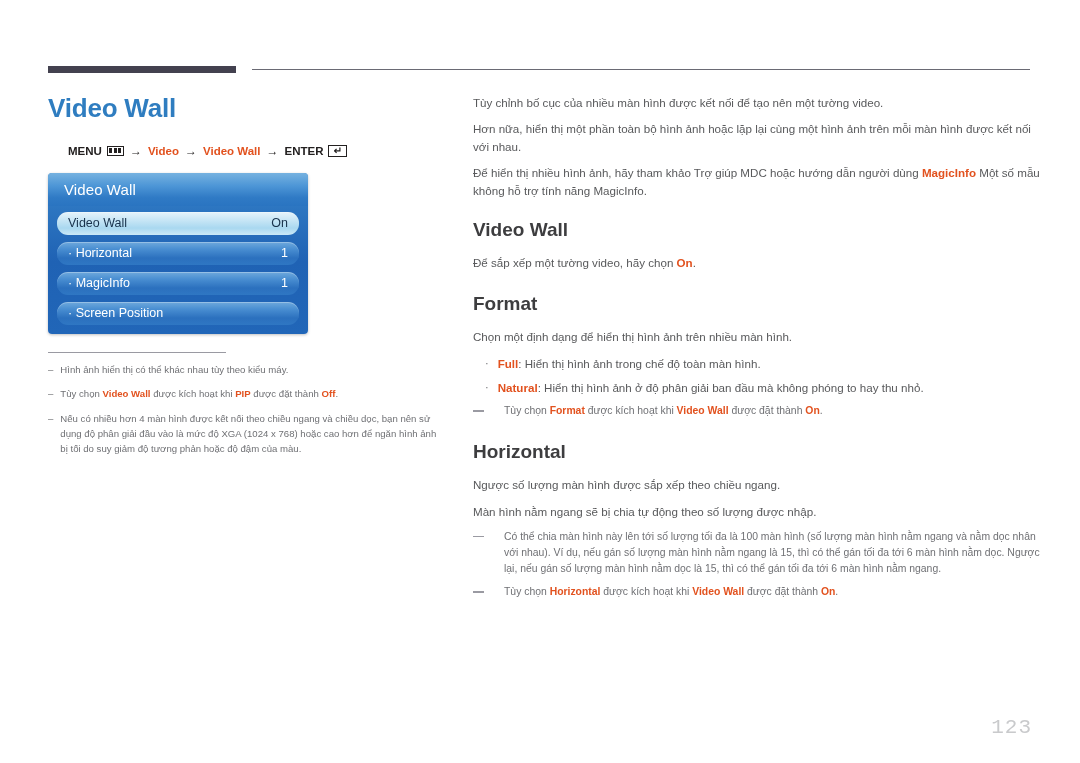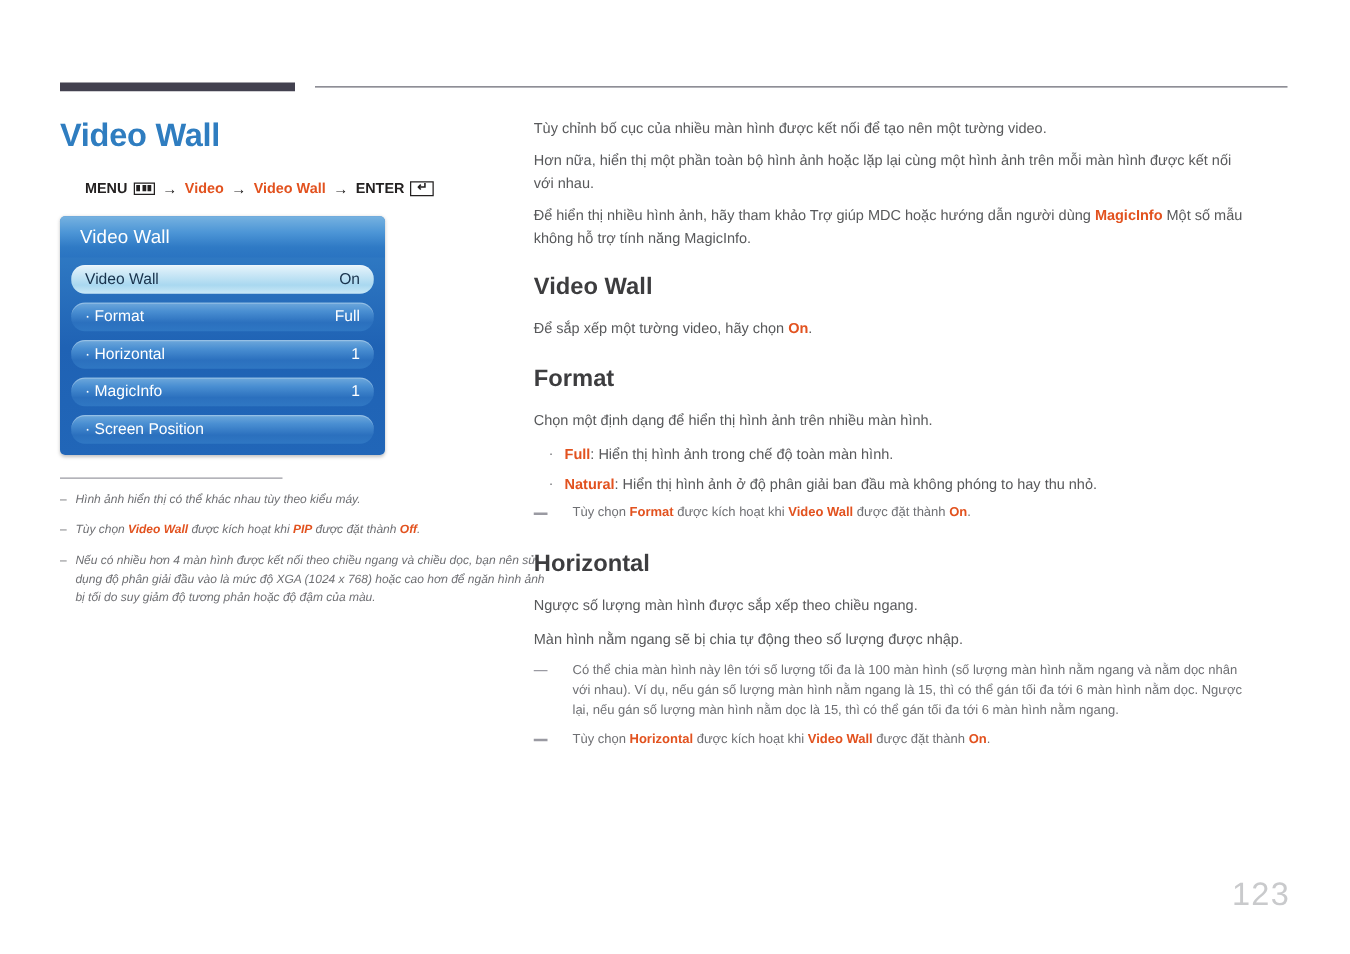--- a/index.html
+++ b/index.html
@@ -154,27 +154,27 @@
     gap: 7px;
     font-size: 9.6px;
     line-height: 1.55;
     color: #6f7074;
     margin-top: 10px;
   }
   .note .dash {
     flex: 0 0 auto;
     color: #6f7074;
   }
-  .note .txt { flex: 1 1 auto; font-style: italic; }
+  .note .txt { flex: 1 1 auto; }
   .note b { color: #e2521f; font-weight: bold; }
 
   
   .right-col {
     position: absolute;
-    left: 427px;
+    left: 473px;
     top: 94px;
     width: 577px;
   }
   .para {
     font-size: 11.6px;
     line-height: 1.5;
     color: #58595b;
     margin: 0 0 9px 0;
   }
   .para b { color: #e2521f; font-weight: bold; }
@@ -219,24 +219,25 @@
     background: #9a9aa2;
     margin-top: 7px;
   }
   .rnote .txt { flex: 1 1 auto; }
   .rnote b { color: #e2521f; font-weight: bold; }
 
   
   .page-num {
     position: absolute;
     right: 48px;
-    top: 700px;
-    font-size: 26px;
+    top: 716px;
+    font-size: 21px;
     color: #c9cacc;
     letter-spacing: 1px;
+    font-family: Liberation Mono, monospace;
   }
 </style>
 </head>
 <body>
 
 <div class="rule-thick"></div>
 <div class="rule-thin"></div>
 
 <div class="left-col">
 
@@ -259,24 +260,20 @@
   </div>
 
   <div class="osd">
     <div class="osd-header">Video Wall</div>
     <div class="osd-list" id="osd-list">
         <div class="osd-row selected">
           <span class="lab">Video Wall</span>
           <span class="val">On</span>
         </div>
         <div class="osd-row">
-          <span class="lab">· Format</span>
-          <span class="val">Full</span>
-        </div>
-        <div class="osd-row">
           <span class="lab">· Horizontal</span>
           <span class="val">1</span>
         </div>
         <div class="osd-row">
           <span class="lab">· MagicInfo</span>
           <span class="val">1</span>
         </div>
         <div class="osd-row">
           <span class="lab">· Screen Position</span>
           <span class="val"></span>

